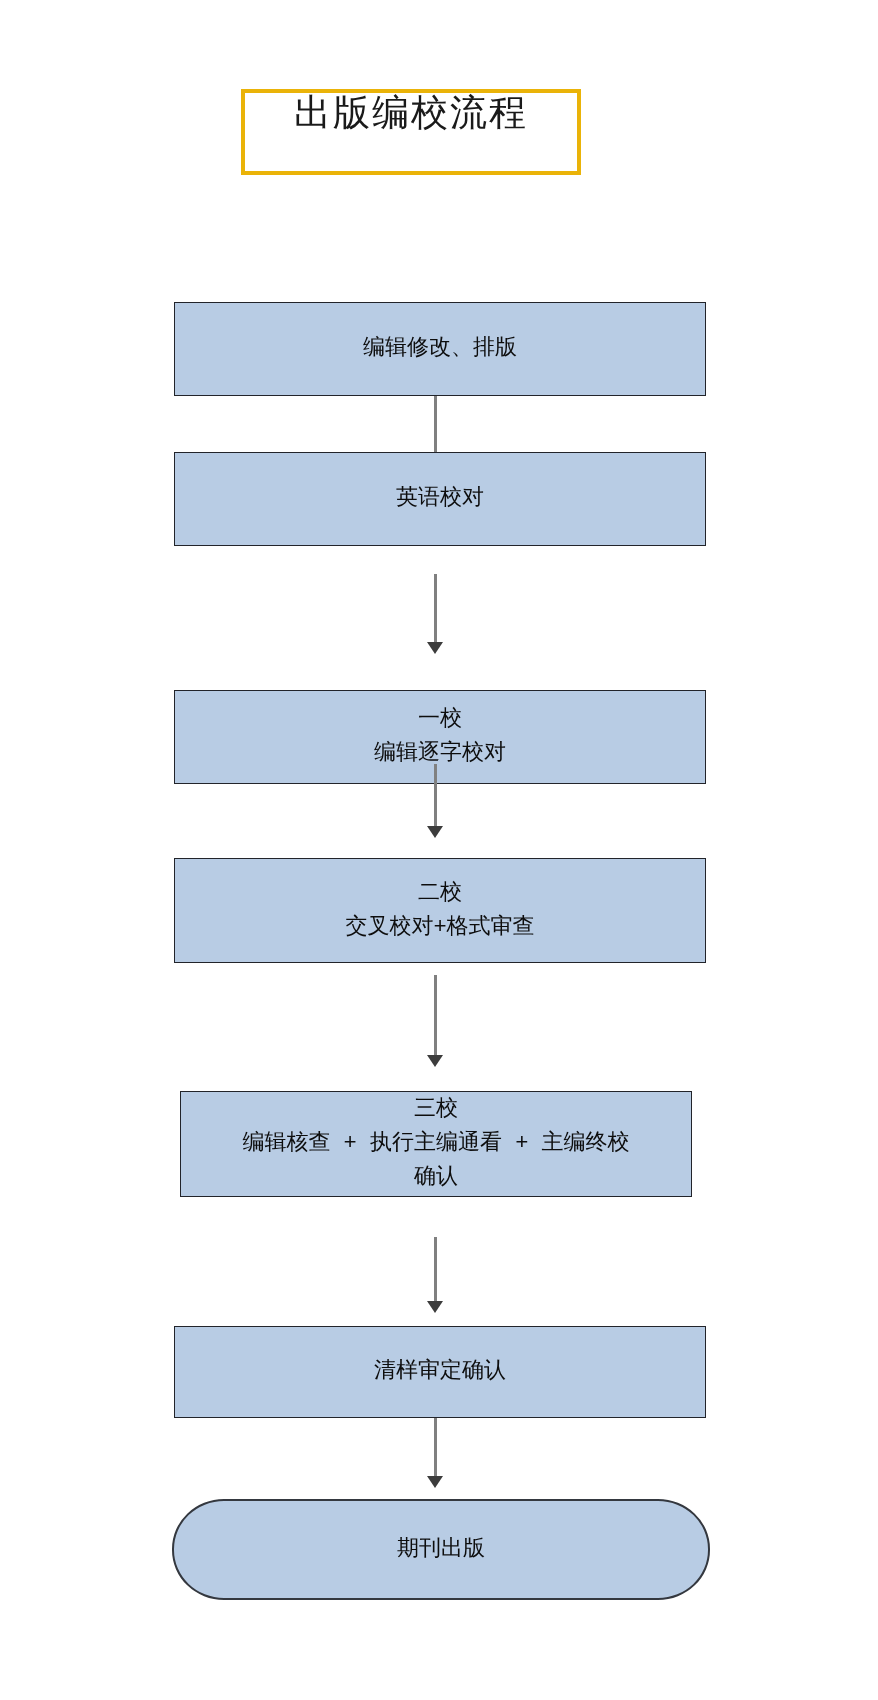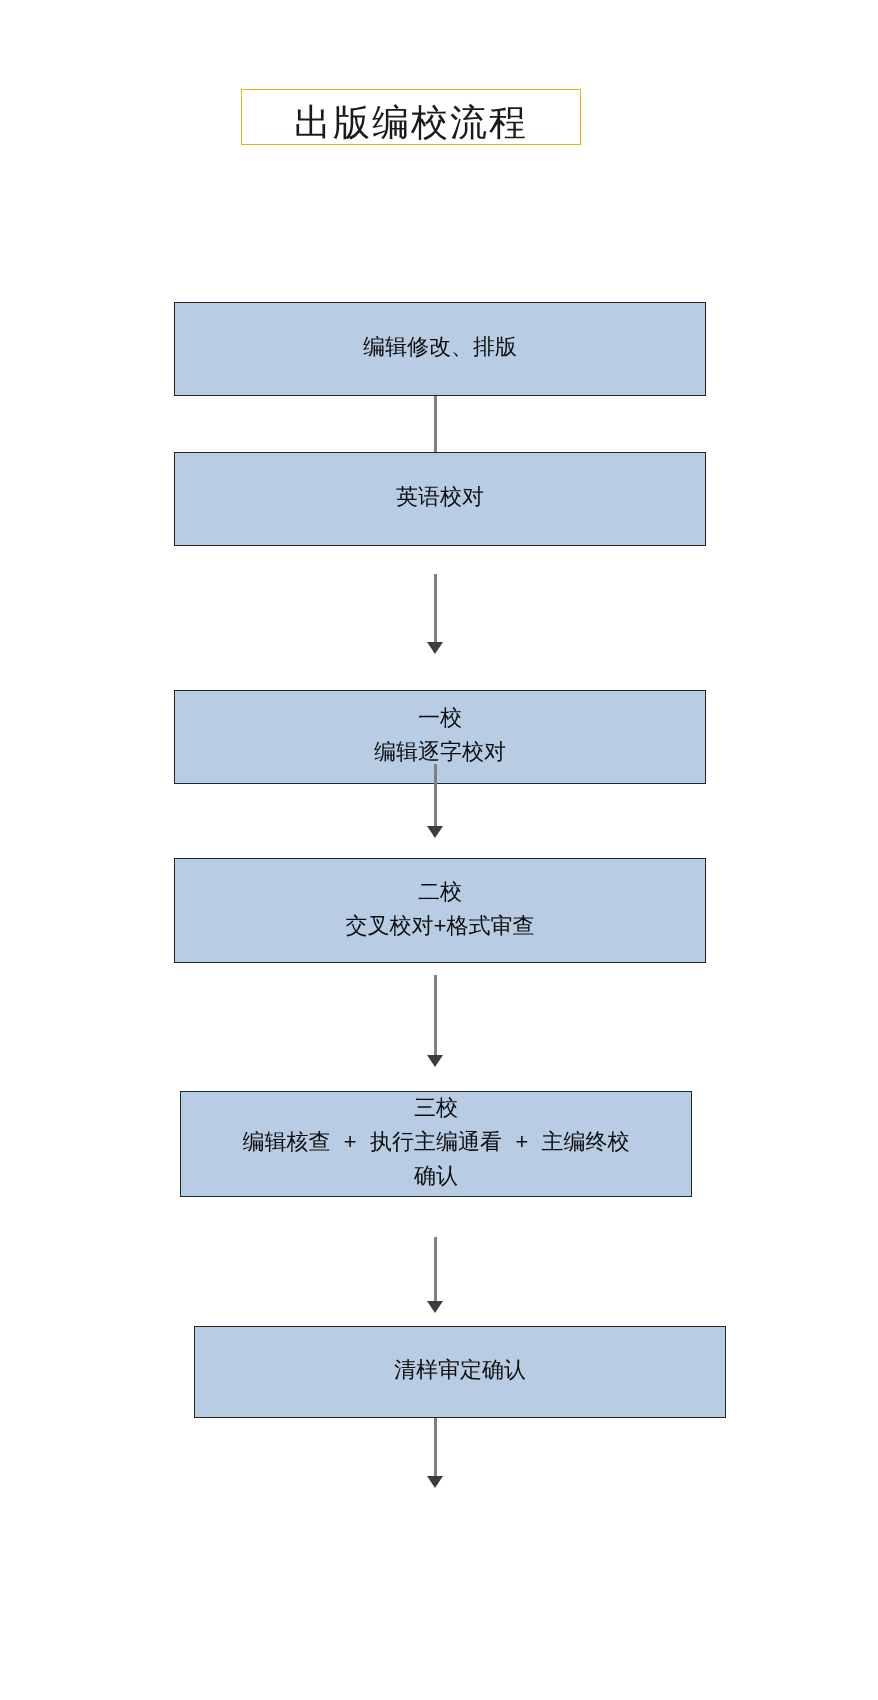--- a/index.html
+++ b/index.html
@@ -19,26 +19,26 @@
     background: #ffffff;
     overflow: hidden;
   }
 
   
   .title-box {
     position: absolute;
     left: 241px;
     top: 89px;
     width: 340px;
-    height: 56px;
-    border: 1px solid #eab308;
+    height: 86px;
+    border: 4px solid #eab308;
     background: #ffffff;
     box-sizing: border-box;
     display: flex;
-    align-items: flex-end;
+    align-items: flex-start;
     justify-content: center;
   }
   .title-text {
     font-family: "Liberation Serif", "DejaVu Serif", serif;
     font-size: 37px;
     line-height: 1.1;
     color: #1a1a1a;
     letter-spacing: 2px;
     white-space: nowrap;
   }
@@ -139,21 +139,24 @@
 
   <div class="node process" style="top:1091px; height:106px; left:180px; width:512px;">
     <span class="node-label">三校
 编辑核查 + 执行主编通看 + 主编终校
 确认</span>
   </div>
 
   <div class="connector" style="top:1237px; height:68px;"></div>
   <div class="arrowhead" style="top:1301px;"></div>
 
-  <div class="node process" style="top:1326px; height:92px;margin-left:20px;">
+  <div class="node process" style="top:1326px; height:92px;">
     <span class="node-label">清样审定确认</span>
   </div>
 
   <div class="connector" style="top:1418px; height:62px;"></div>
   <div class="arrowhead" style="top:1476px;"></div>
 
+  <div class="node terminal">
+    <span class="node-label">期刊出版</span>
+  </div>
 
 </div>
 
 </body></html>

